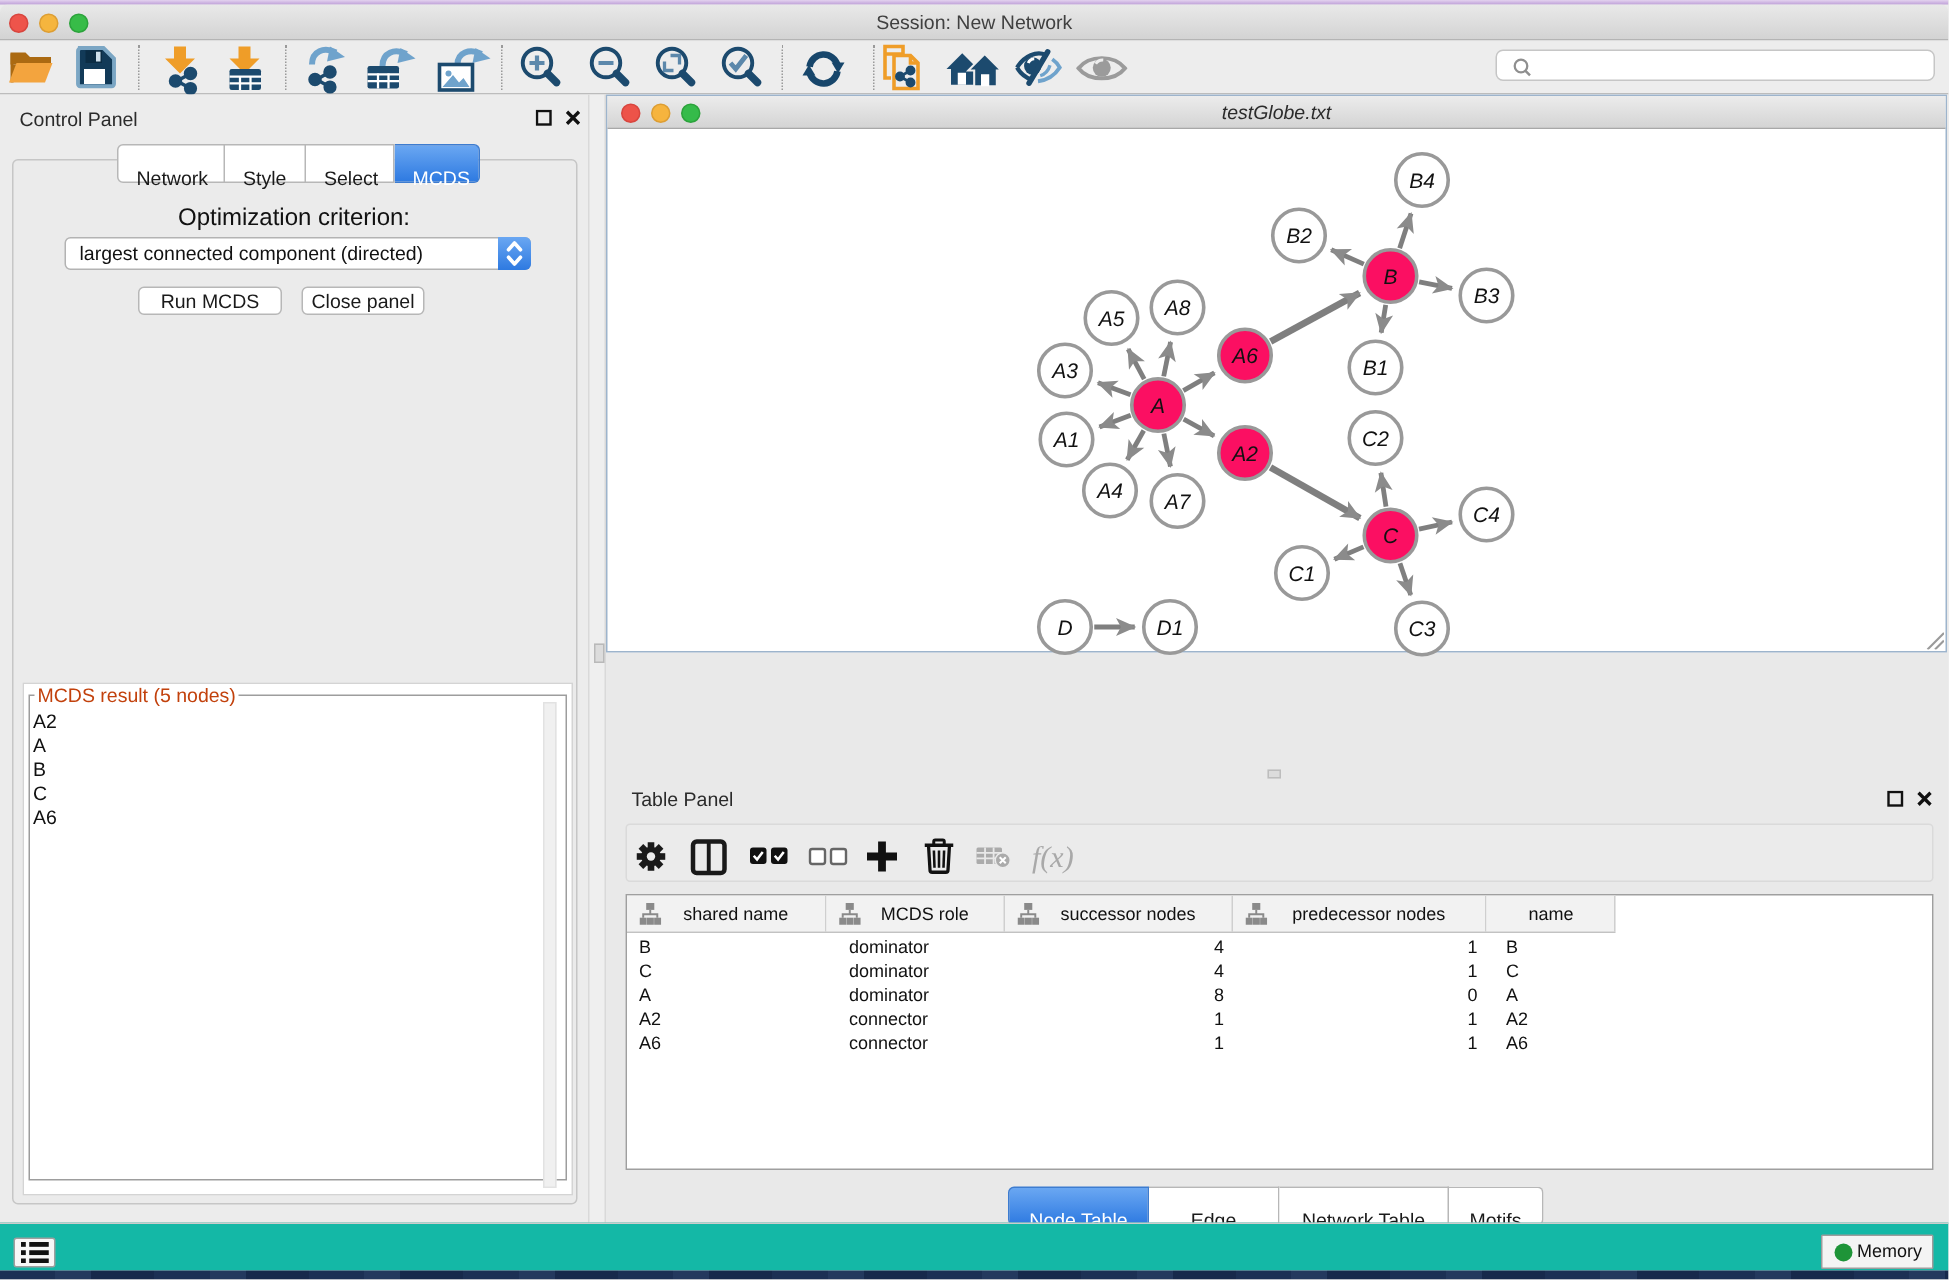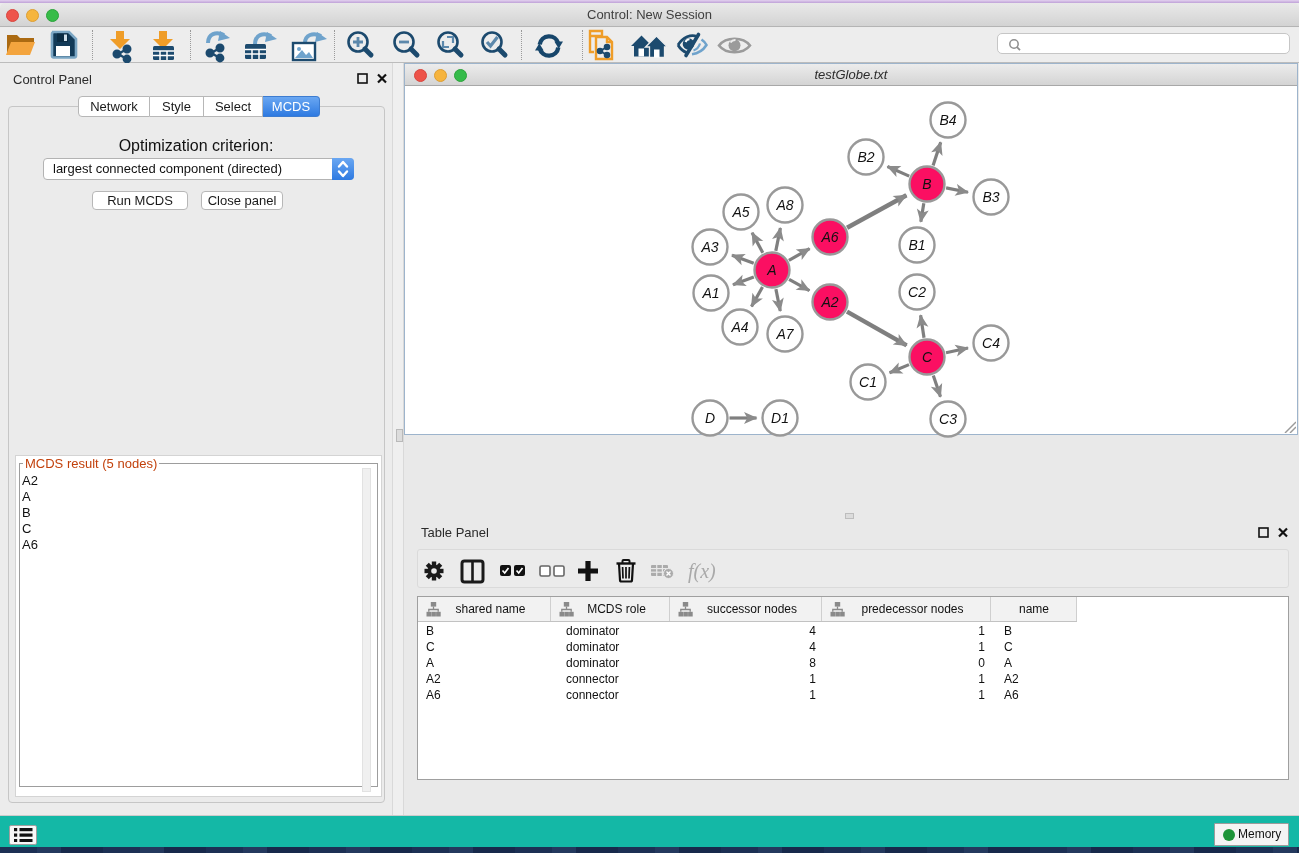--- a/index.html
+++ b/index.html
@@ -20,21 +20,21 @@
   #search { position:absolute; left:997px; top:5px; width:293px; height:21px; background:#fff;
     border:1px solid #c6c6c6; border-radius:5px; }
   
   #cp { left:0; top:63px; width:392px; height:753px; background:#ececec; }
   #cpTitle { position:absolute; left:13px; top:9px; font-size:13px; color:#2b2b2b; }
   .winbtn { position:absolute; top:9px; font-size:12px; color:#111; }
   #cpContent { position:absolute; left:8px; top:43px; width:377px; height:697px;
      border:1px solid #c6c6c6; border-radius:4px; background:#ebebeb; }
   .tabrow { position:absolute; display:flex; }
   .tab { height:21px; line-height:20px; font-size:13px; text-align:center; background:#fff;
-     border:1px solid #b7b7b7; border-left:none; color:#1a1a1a; padding:0; }
+     border:1px solid #b7b7b7; border-left:none; color:#1a1a1a; padding:12px; }
   .tab.first { border-left:1px solid #b7b7b7; border-radius:4px 0 0 4px; }
   .tab.last { border-radius:0 4px 4px 0; }
   .tab.sel { background:linear-gradient(#6aa7f2,#2e7ae1); color:#fff; border-color:#3d7cd0; }
   
   #combo { position:absolute; left:43px; top:95px; width:311px; height:22px; background:#fff;
      border:1px solid #b3b3b3; border-radius:4px; font-size:13px; color:#111; line-height:20px; padding-left:9px; }
   #comboBtn { position:absolute; right:-1px; top:-1px; width:22px; height:22px; border-radius:0 4px 4px 0;
      background:linear-gradient(#6aa7f2,#2e7ae1); }
   .btn { position:absolute; height:19px; background:#fff; border:1px solid #b7b7b7; border-radius:4px;
      font-size:13px; color:#1a1a1a; text-align:center; line-height:17px; }
@@ -69,21 +69,21 @@
   #deskBot { left:0; top:847px; width:1299px; height:6px;
      background:repeating-linear-gradient(90deg,#1c3054 0 37px,#24395e 37px 61px,#17294b 61px 103px); }
 </style>
 </head>
 <body>
 <div class="abs" id="deskTop"></div>
 <div class="abs" id="titlebar">
   <div class="light" style="left:6px; background:#ee544b; border:0.5px solid #d8453e;"></div>
   <div class="light" style="left:26px; background:#f5b53e; border:0.5px solid #dd9e33;"></div>
   <div class="light" style="left:46px; background:#37bc48; border:0.5px solid #2ba33b;"></div>
-  <div class="t">Control: New Session</div>
+  <div class="t">Session: New Network</div>
 </div>
 
 <div class="abs" id="toolbar">
   <div class="sep" style="left:92px"></div>
   <div class="sep" style="left:190px"></div>
   <div class="sep" style="left:334px"></div>
   <div class="sep" style="left:521px"></div>
   <div class="sep" style="left:582px"></div>
   <div id="tbicons" style="position:absolute;left:0;top:0;width:1299px;height:35px;">
       <svg width="1299" height="35" style="position:absolute;left:0;top:0">
@@ -472,20 +472,26 @@
 <text x="398" y="86" font-size="12" fill="#111" text-anchor="end">1</text>
 <text x="567" y="86" font-size="12" fill="#111" text-anchor="end">1</text>
 <text x="586" y="86" font-size="12" fill="#111">A2</text>
 <text x="8" y="102" font-size="12" fill="#111">A6</text>
 <text x="148" y="102" font-size="12" fill="#111">connector</text>
 <text x="398" y="102" font-size="12" fill="#111" text-anchor="end">1</text>
 <text x="567" y="102" font-size="12" fill="#111" text-anchor="end">1</text>
 <text x="586" y="102" font-size="12" fill="#111">A6</text>
 </svg>
     </div>
+  <div class="tabrow" style="left:268px; top:271px;">
+    <div class="tab first sel" style="width:94px;">Node Table</div>
+    <div class="tab" style="width:87px;">Edge Table</div>
+    <div class="tab" style="width:113px;">Network Table</div>
+    <div class="tab last" style="width:63px;">Motifs</div>
+  </div>
 </div>
 
 <div class="abs" id="status">
   <div id="statBtn">
       <svg width="20" height="14" style="position:absolute;left:4px;top:2px">
         <g fill="#111">
           <rect x="0" y="0" width="3.2" height="3.2"></rect>
           <rect x="0" y="5.5" width="3.2" height="3.2"></rect>
           <rect x="0" y="11" width="3.2" height="3.2"></rect>
           <rect x="5.5" y="0" width="13" height="3.2"></rect>

